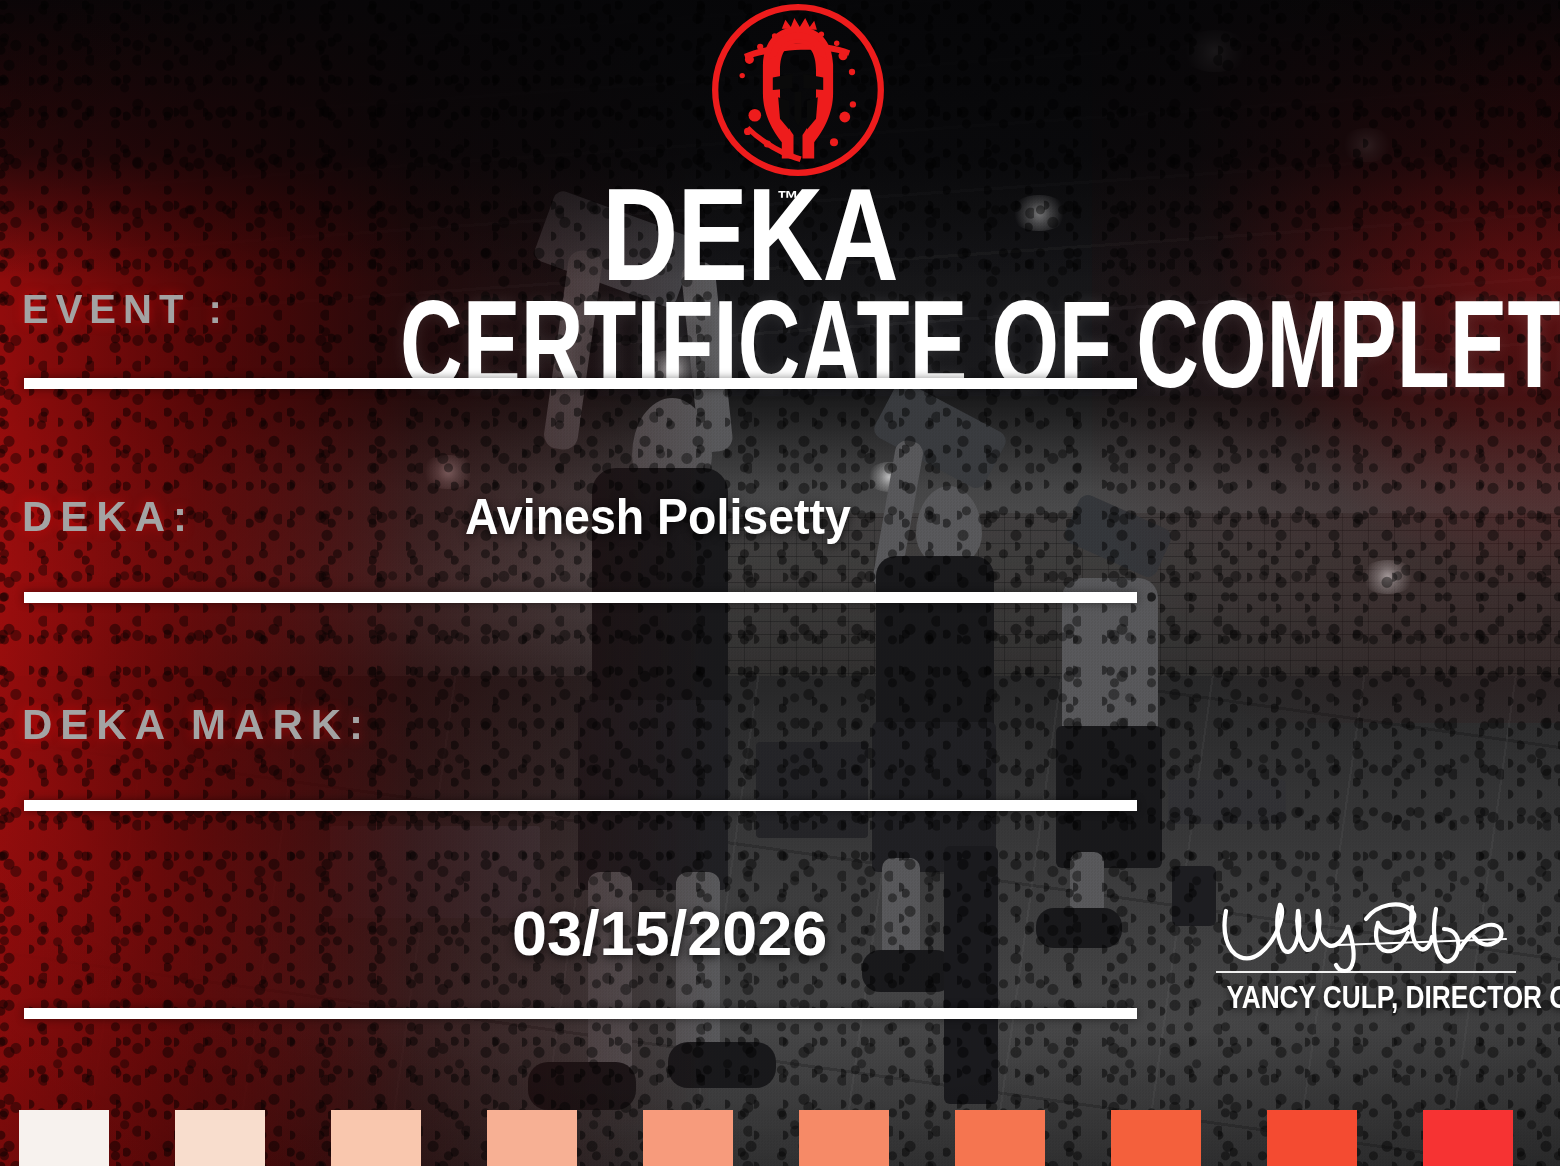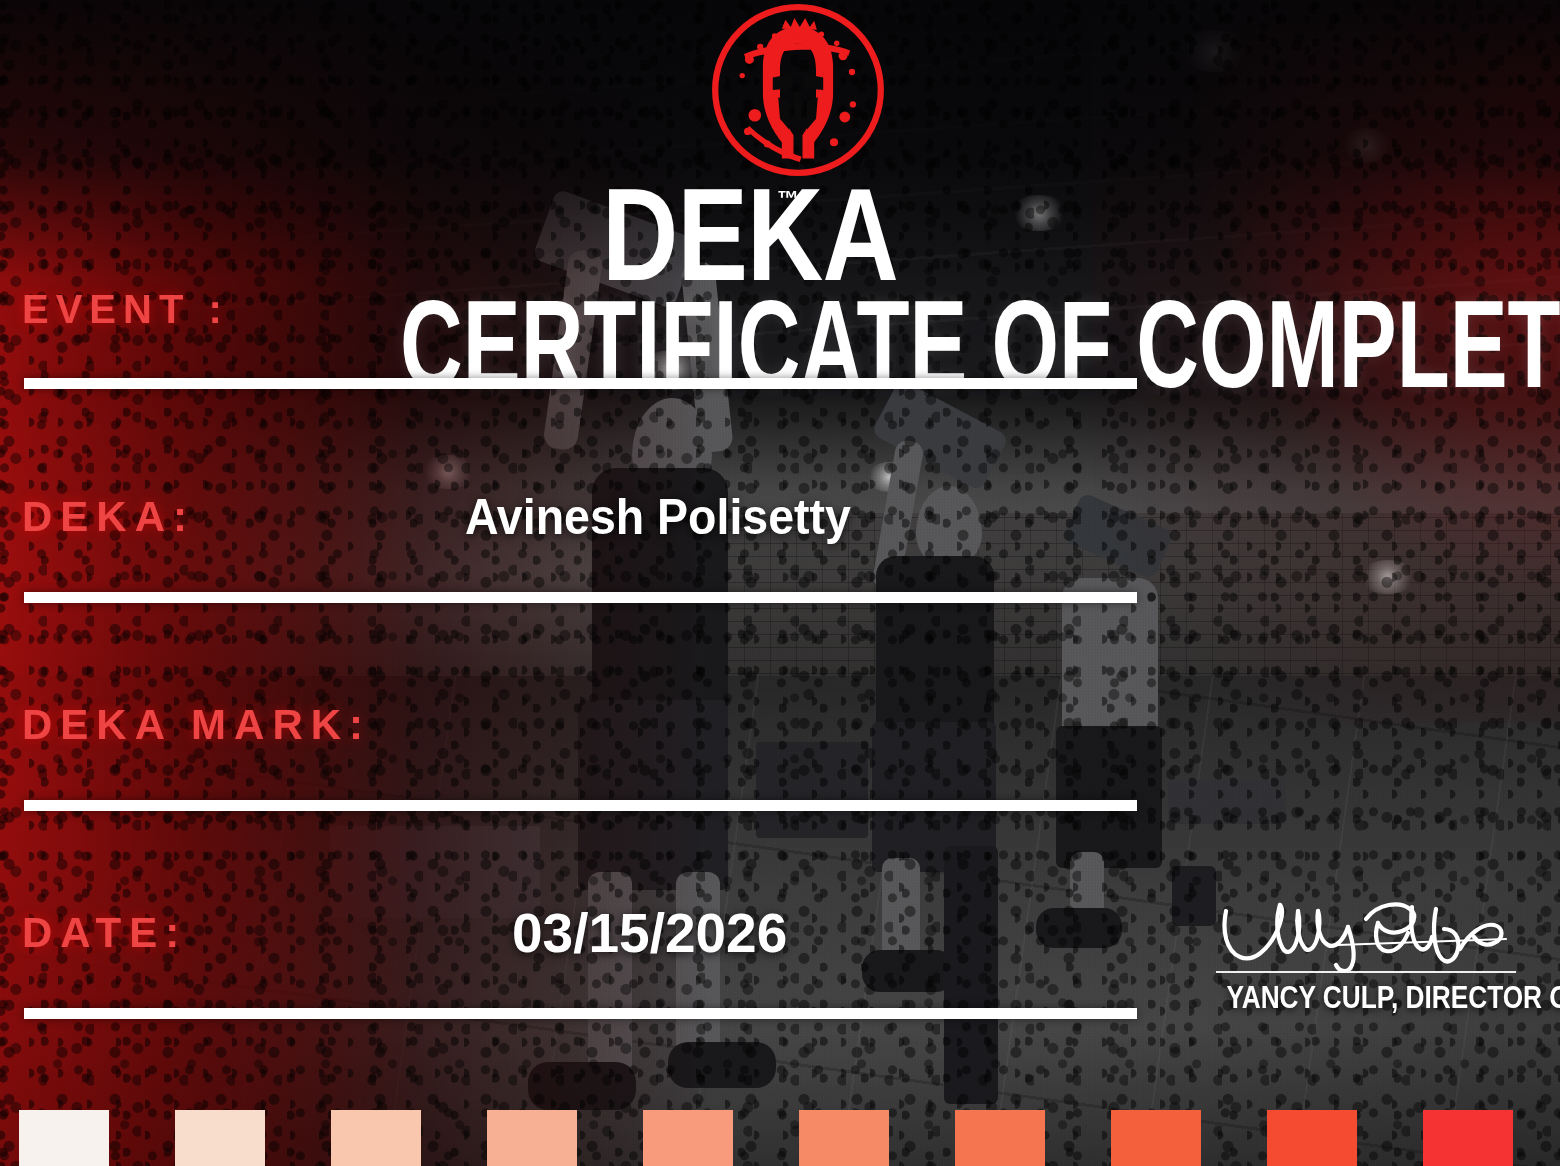--- a/index.html
+++ b/index.html
@@ -129,39 +129,39 @@
     letter-spacing:0px;white-space:nowrap;
     transform:scaleX(.70);transform-origin:right center;
     text-shadow:0 0 18px rgba(255,255,255,.10);
   }
 
   
   .rows{position:absolute;left:0;top:205px;width:100%;z-index:40;}
   .row{position:relative;height:208px;}
   .row .label{
     position:absolute;left:22px;top:50%;transform:translateY(-50%);
-    color:#ef4444;
+    color:#a3a3a3;
     font-family:"Liberation Sans",sans-serif;
     font-weight:700;font-size:42px;letter-spacing:8px;
     text-shadow:0 0 12px rgba(255,0,0,.45);
     white-space:nowrap;
   }
   .row.event .label{font-size:40px;letter-spacing:7px;}
   .row .value{
     position:absolute;top:50%;transform:translateY(-50%);
     color:#ffffff;
     font-family:"Liberation Sans",sans-serif;
     font-weight:700;
     white-space:nowrap;
     text-shadow:0 2px 10px rgba(0,0,0,.75);
   }
   .row.event .value{left:190px;font-size:43px;letter-spacing:.3px;}
   .row.name .value{left:465px;font-size:50px;transform:translateY(-50%) scaleX(.93);transform-origin:left center;}
   .row.mark .value{left:582px;font-size:54px;}
-  .row.date .value{left:512px;font-size:55px;}
+  .row.date .value{left:512px;font-size:63px;}
   .divider{
     position:absolute;left:24px;width:1113px;height:11px;background:#ffffff;
     bottom:18px;box-shadow:0 0 8px rgba(0,0,0,.45);
   }
   .row.event .divider{bottom:24px;}
 
   
   .sig{position:absolute;right:24px;bottom:150px;width:340px;z-index:45;text-align:center;}
   .sig svg{display:block;width:300px;height:80px;margin:0 auto -4px auto;}
   .sig-line{width:300px;height:2px;background:rgba(255,255,255,.92);margin:0 auto 6px auto;}
@@ -315,21 +315,20 @@
       <div class="value">Avinesh Polisetty</div>
       <div class="divider"></div>
     </div>
 
     <div class="row mark">
       <div class="label">DEKA MARK:</div>
       <div class="divider"></div>
     </div>
 
     <div class="row date">
-      <div class="label">DATE:</div>
       <div class="value">03/15/2026</div>
       <div class="divider"></div>
     </div>
   </div>
 
   <div class="sig">
     <svg viewBox="0 0 300 80" xmlns="http://www.w3.org/2000/svg" aria-hidden="true">
       <g fill="none" stroke="#ffffff" stroke-width="4.2" stroke-linecap="round" stroke-linejoin="round">
         <path d="M10 16 C6 36 10 56 24 62 C38 68 52 54 60 38 C66 26 68 14 64 10"></path>
         <path d="M64 10 C60 22 60 40 66 52 C70 60 76 58 80 48 C84 38 84 24 82 16"></path>

